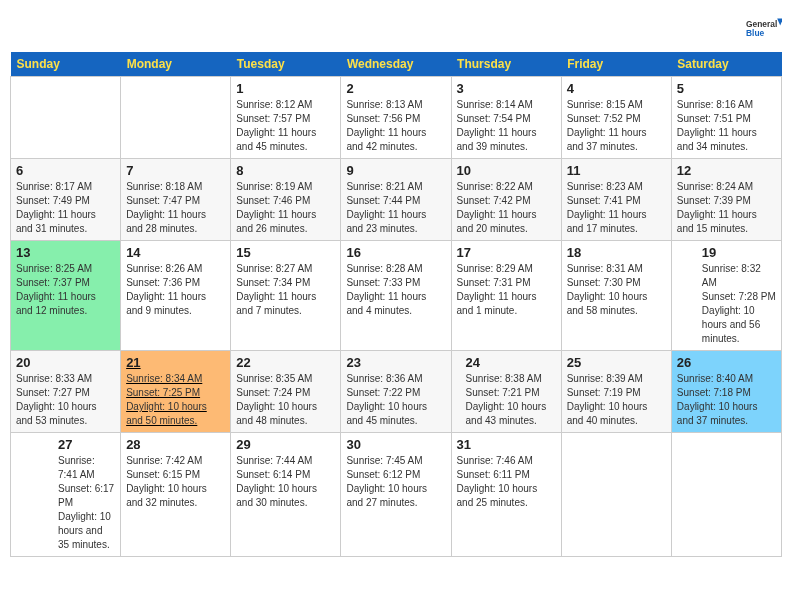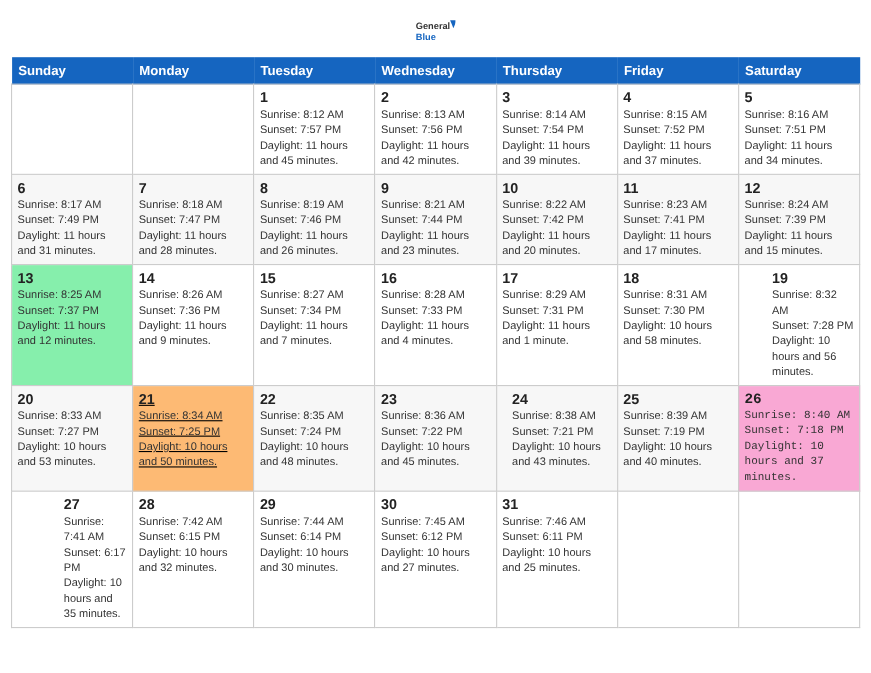--- a/index.html
+++ b/index.html
@@ -5,21 +5,21 @@
     * { box-sizing: border-box; margin: 0; padding: 0; }
     body {
       font-family: Arial, sans-serif;
       background: #fff;
       width: 792px;
       min-height: 612px;
       padding: 10px;
     }
     .header {
       display: flex;
-      justify-content: center;
+      justify-content: flex-end;
       align-items: flex-start;
       margin-bottom: 6px;
     }
     .logo {
       display: flex;
       align-items: center;
       gap: 2px;
     }
     .title-block {
       text-align: right;
@@ -33,21 +33,21 @@
       font-size: 14px;
       color: #555;
     }
     table {
       width: 100%;
       border-collapse: collapse;
       font-size: 10.5px;
     }
     .day-header {
       background: #1565C0;
-      color: #ffffff;
+      color: #fde047;
       text-align: left;
       padding: 5px 6px;
       font-size: 12px;
       font-weight: bold;
     }
     td {
       border: 1px solid #ccc;
       vertical-align: top;
       padding: 4px 5px;
       min-height: 80px;
@@ -210,21 +210,21 @@
         <span class="cell-text">Sunrise: 8:36 AM<br>Sunset: 7:22 PM<br>Daylight: 10 hours and 45 minutes.</span>
       </td>
         <td style="background: rgb(247, 247, 247); padding-left: 14px;">
         <span class="day-num">24</span>
         <span class="cell-text">Sunrise: 8:38 AM<br>Sunset: 7:21 PM<br>Daylight: 10 hours and 43 minutes.</span>
       </td>
         <td style="background: rgb(247, 247, 247);">
         <span class="day-num">25</span>
         <span class="cell-text">Sunrise: 8:39 AM<br>Sunset: 7:19 PM<br>Daylight: 10 hours and 40 minutes.</span>
       </td>
-        <td style="background: #f9a8d4; font-family: Liberation Mono, monospace;">
+        <td style="background: #7dd3fc;">
         <span class="day-num">26</span>
         <span class="cell-text">Sunrise: 8:40 AM<br>Sunset: 7:18 PM<br>Daylight: 10 hours and 37 minutes.</span>
       </td>
       </tr>
       <tr>
         <td style="background: rgb(255, 255, 255); padding-left: 47px;">
         <span class="day-num">27</span>
         <span class="cell-text">Sunrise: 7:41 AM<br>Sunset: 6:17 PM<br>Daylight: 10 hours and 35 minutes.</span>
       </td>
         <td style="background: rgb(255, 255, 255);">

